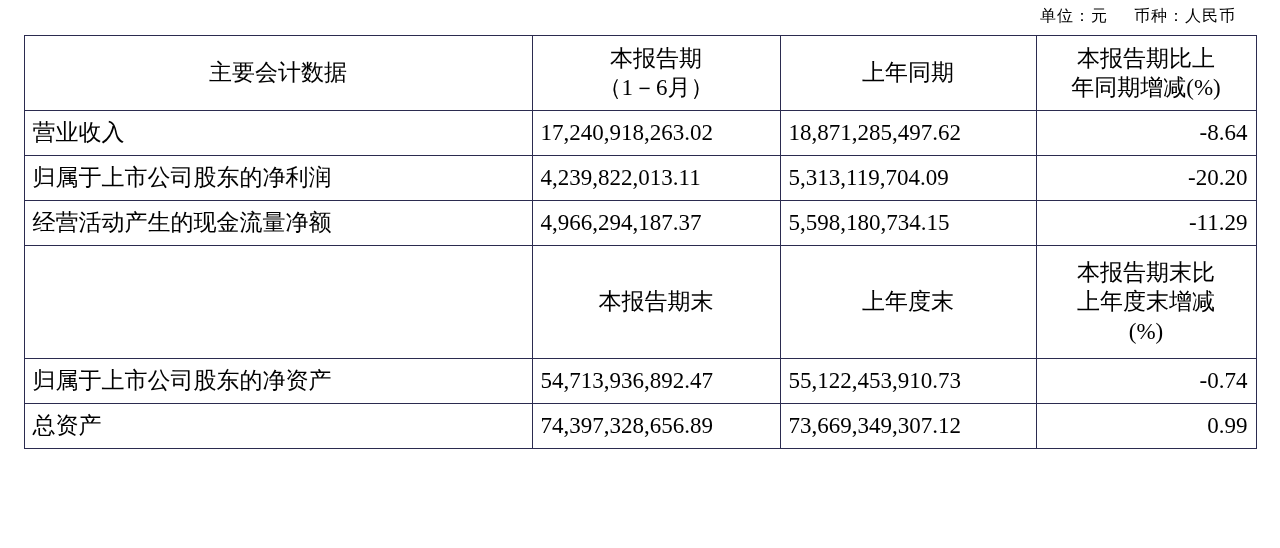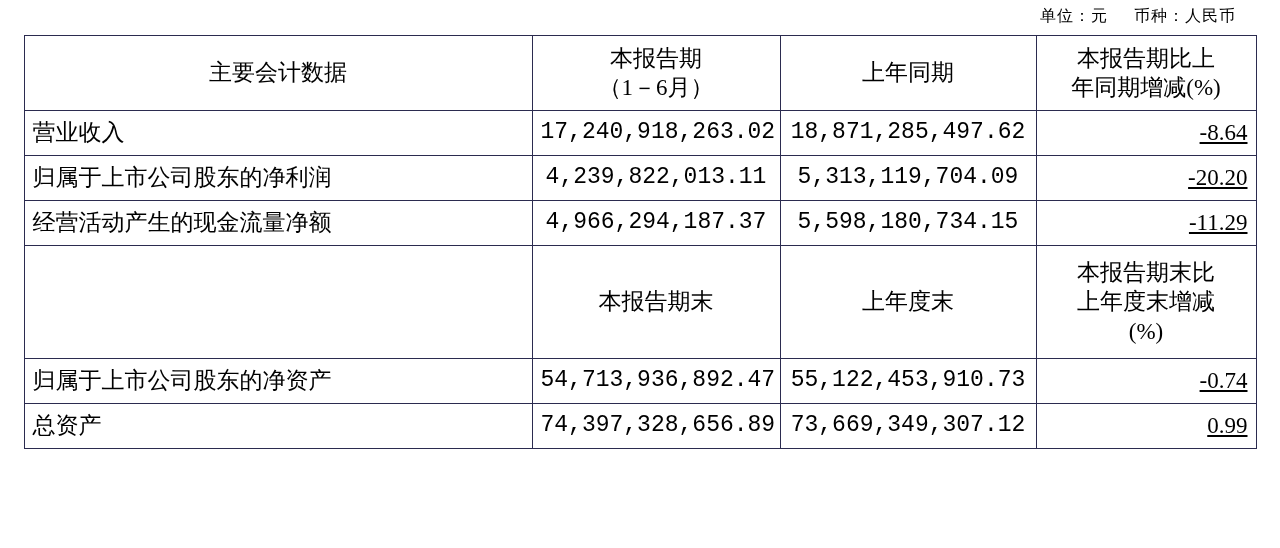--- a/index.html
+++ b/index.html
@@ -54,27 +54,26 @@
     height: 68px;
   }
   .hdr .l1 { display: block; }
   .hdr .l2 { display: block; }
   .label-cell {
     text-align: left;
     padding-left: 12px;
     margin-top: 23px;
   }
   .num-cell {
-    text-align: center;
-    font-family: Liberation Mono, monospace;
+    text-align: left;
+    font-family: Liberation Serif, serif;
   }
   .chg-cell {
     text-align: right;
     padding-right: 14px;
-    text-decoration: underline;
   }
   .row-tall td { height: 62px; }
   .row-normal td { height: 38px; }
   .blank-cell { border-right: 1px solid #2b2b4f; }
   .mid-hdr {
     text-align: center;
     height: 106px;
   }
   .mid-hdr .l1, .mid-hdr .l2, .mid-hdr .l3 { display: block; }
 </style>

